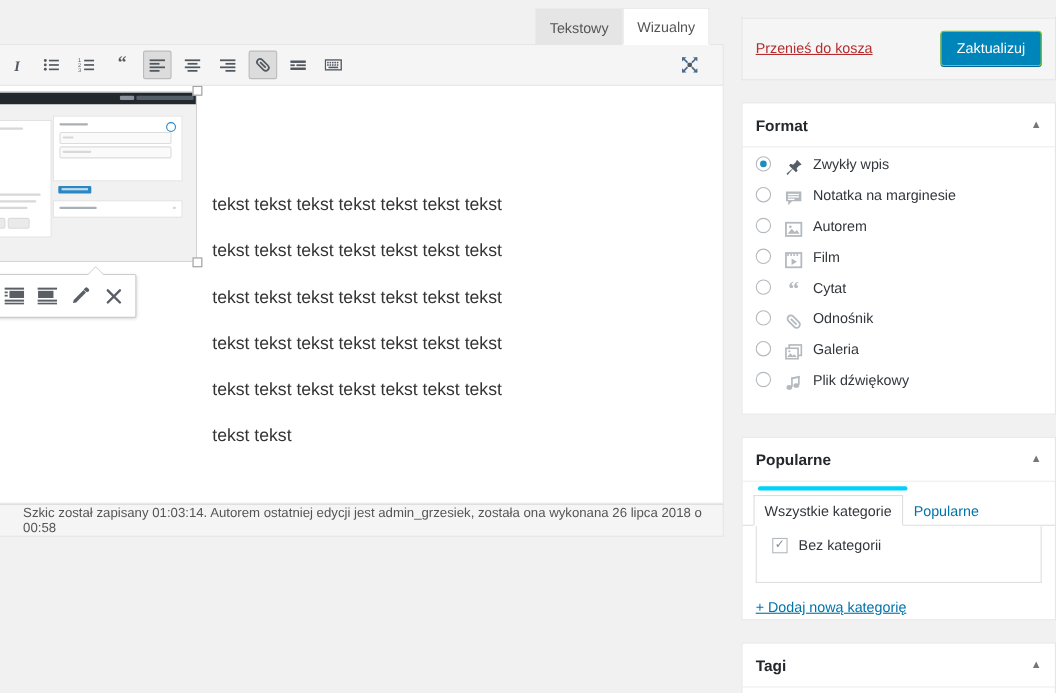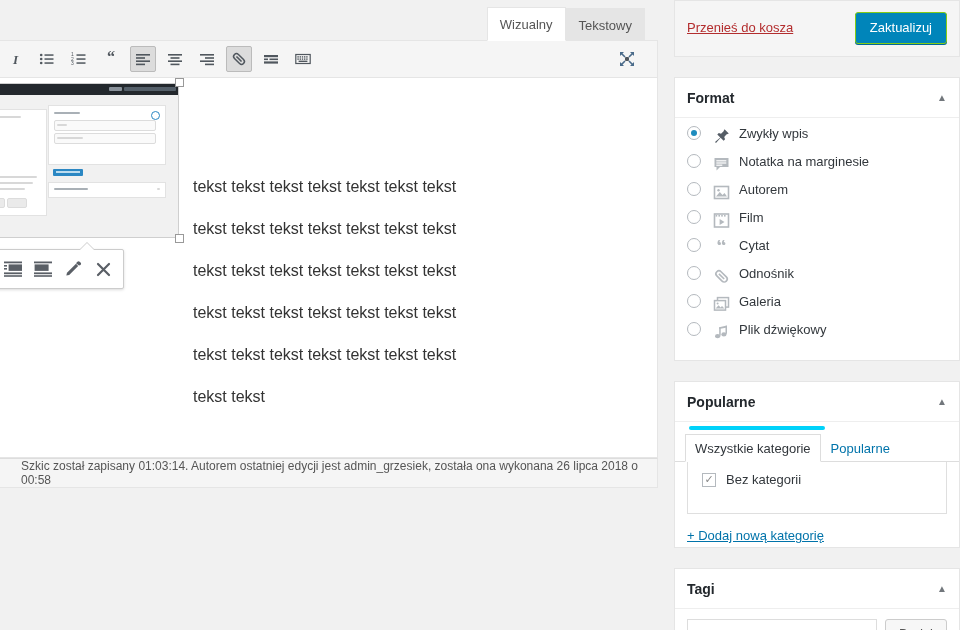--- a/index.html
+++ b/index.html
@@ -165,21 +165,21 @@
     left: 194px; top: 88px;
     width: 270px;
     font-size: 16px;
     line-height: 42px;
     color: #333;
     font-family: "Liberation Sans", sans-serif;
   }
 
   
   .sidebar {
-    position: absolute; left: 674px; top: 0;
+    position: absolute; left: 674px; top: 16px;
     width: 286px; height: 478px;
   }
   .box {
     background: #fff;
     border: 1px solid #e5e5e5;
     margin-bottom: 20px;
     box-sizing: border-box;
   }
   .pub-actions {
     background: #f5f5f5;
@@ -320,22 +320,22 @@
   }
 </style>
 </head>
 <body>
 
 <div class="screen">
 
   <div class="editor-col">
 
     <div class="tabs-row">
+      <div class="etab">Tekstowy</div>
       <div class="etab active">Wizualny</div>
-      <div class="etab">Tekstowy</div>
     </div>
 
     <div class="toolbar-wrap">
       <div class="tb-btns">
 
         <div class="tb-btn" title="Kursywa">
           <svg width="15" height="15" viewBox="0 0 16 16">
               <text x="8" y="13" font-family="Liberation Serif, serif" font-size="14" font-style="italic" font-weight="bold" text-anchor="middle" fill="#50575e">I</text>
             </svg>
         </div>

